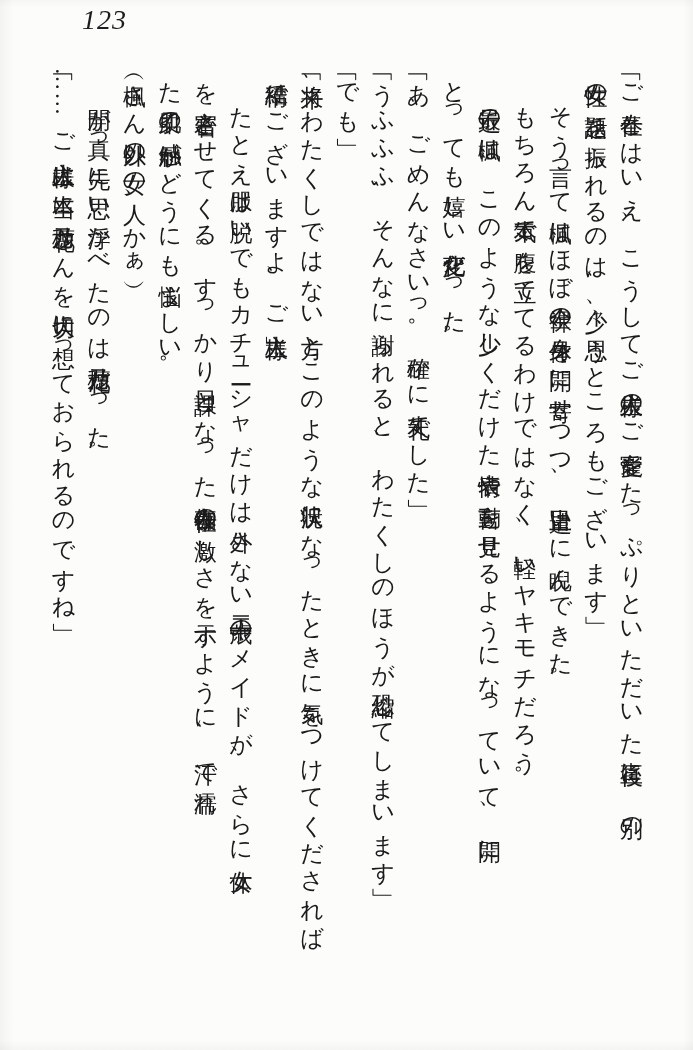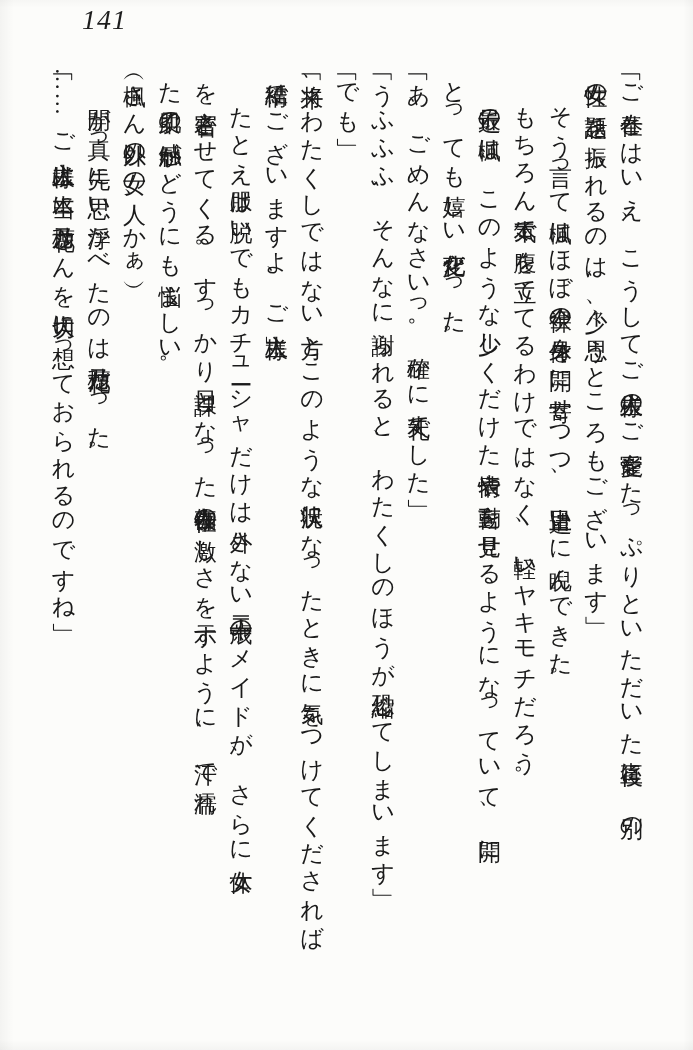--- a/index.html
+++ b/index.html
@@ -51,21 +51,21 @@
   .text-area p.line {
     margin: 0;
     padding: 0;
   }
 </style>
 </head>
 <body>
 
 <div class="scan-shade"></div>
 
-<div class="page-number">141</div>
+<div class="page-number">123</div>
 
 <div class="text-area">
     <p class="line">「ご奉仕とはいえ、こうしてご主人様のご寵愛をたっぷりといただいた直後に、別の</p>
     <p class="line">女性の話題を振られるのは、少々、思うところもございます」</p>
     <p class="line">　そう言って楓はほぼ全裸の身体を開に寄せつつ、上目遣いに睨んできた。</p>
     <p class="line">　もちろん本気で腹を立ててるわけではなく、軽いヤキモチだろう。</p>
     <p class="line">　最近の楓は、このような少しくだけた表情や言動を見せるようになっていて、開に</p>
     <p class="line">とっても嬉しい変化だった。</p>
     <p class="line">「あ、ごめんなさいっ。確かに失礼でした」</p>
     <p class="line">「うふふふ、そんなに謝られると、わたくしのほうが恐縮してしまいます」</p>

